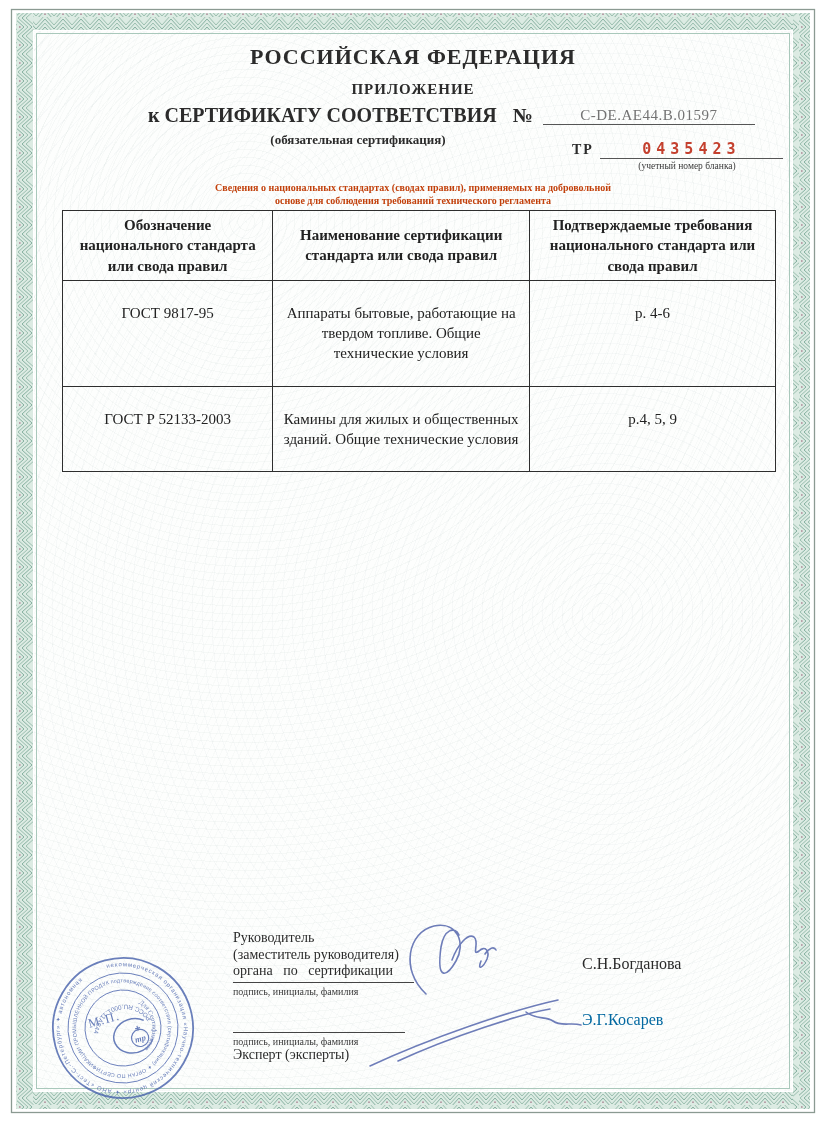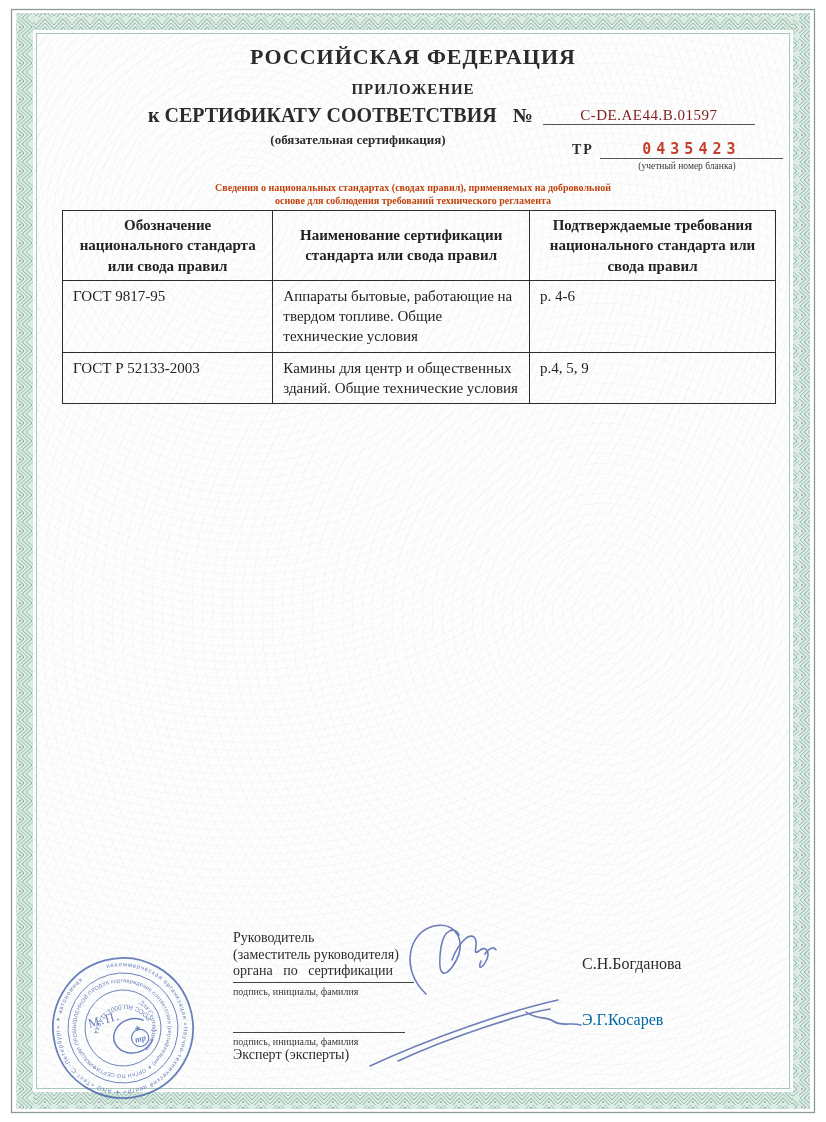--- a/index.html
+++ b/index.html
@@ -16,39 +16,39 @@
       #fdfefd;
   }
   .abs{position:absolute;}
   .center{text-align:center;}
   .title-country{left:0;top:44px;width:100%;font-size:22px;font-weight:bold;letter-spacing:1px;color:#2b2b2b;}
   .title-pril{left:0;top:81px;width:100%;font-size:15px;font-weight:bold;letter-spacing:1px;color:#2b2b2b;}
   .cert-line{left:148px;top:104px;font-size:20px;font-weight:bold;color:#2b2b2b;white-space:nowrap;}
   .num-sign{margin-left:16px;}
   .cert-number{
     display:inline-block;width:212px;margin-left:10px;border-bottom:1.4px solid #555;
-    font-size:15px;font-weight:normal;text-align:center;letter-spacing:0.5px;vertical-align:2px;color:#7f1d1d;
+    font-size:15px;font-weight:normal;text-align:center;letter-spacing:0.5px;vertical-align:2px;color:#737373;
   }
   .cert-note{left:148px;top:132px;width:420px;font-size:13px;font-weight:bold;color:#2b2b2b;}
   .tr-row{left:572px;top:140px;white-space:nowrap;}
   .tr-label{font-size:14px;font-weight:bold;letter-spacing:2px;color:#2b2b2b;}
   .blank-number{
     display:inline-block;width:183px;margin-left:6px;border-bottom:1.4px solid #555;
     font-family:"DejaVu Sans Mono",monospace;font-size:15px;font-weight:bold;letter-spacing:5px;
     text-align:center;color:#c4402e;
   }
   .blank-caption{left:594px;top:161px;width:186px;font-size:9.5px;color:#3a3a3a;}
   .intro{left:0;top:181px;width:100%;font-size:10px;font-weight:bold;line-height:1.3;color:#c2410c;}
   table.std{
     position:absolute;left:62px;top:210px;width:714px;border-collapse:collapse;table-layout:fixed;
     font-size:15px;color:#222;
   }
   table.std th, table.std td{border:1.5px solid #2e2e2e;}
   table.std th{font-weight:bold;text-align:center;vertical-align:middle;padding:4px 8px;line-height:1.35;height:50px;}
-  table.std td{vertical-align:top;text-align:left;padding:5px 10px;line-height:1.35;}
+  table.std td{vertical-align:top;text-align:center;padding:22px 10px;line-height:1.35;}
   .row-tall td{height:48px;}
   .row-short td{height:40px;}
   .col1{width:29.5%;} .col2{width:36%;} .col3{width:34.5%;}
   .sig-role{left:233px;top:930px;width:200px;font-size:14px;line-height:1.18;color:#2b2b2b;}
   .sig-role .just{word-spacing:0.5em;}
   .sig-underline-1{left:233px;top:982px;width:181px;border-bottom:1.2px solid #444;}
   .sig-caption-1{left:233px;top:986px;font-size:10px;color:#3a3a3a;}
   .sig-name-1{left:582px;top:955px;font-size:16px;color:#2b2b2b;}
   .sig-role-2{left:233px;top:1011px;font-size:14px;color:#2b2b2b;margin-top:36px;}
   .sig-underline-2{left:233px;top:1032px;width:172px;border-bottom:1.2px solid #444;}
@@ -122,21 +122,21 @@
       </tr>
     </thead>
     <tbody>
       <tr class="row-tall">
         <td>ГОСТ 9817-95</td>
         <td>Аппараты бытовые, работающие на твердом топливе. Общие технические условия</td>
         <td>р. 4-6</td>
       </tr>
       <tr class="row-short">
         <td>ГОСТ Р 52133-2003</td>
-        <td>Камины для центр и общественных зданий. Общие технические условия</td>
+        <td>Камины для жилых и общественных зданий. Общие технические условия</td>
         <td>р.4, 5, 9</td>
       </tr>
     </tbody>
   </table>
 
   <div class="abs sig-role">
     <div>Руководитель</div>
     <div>(заместитель руководителя)</div>
     <div class="just">органа по сертификации</div>
   </div>

